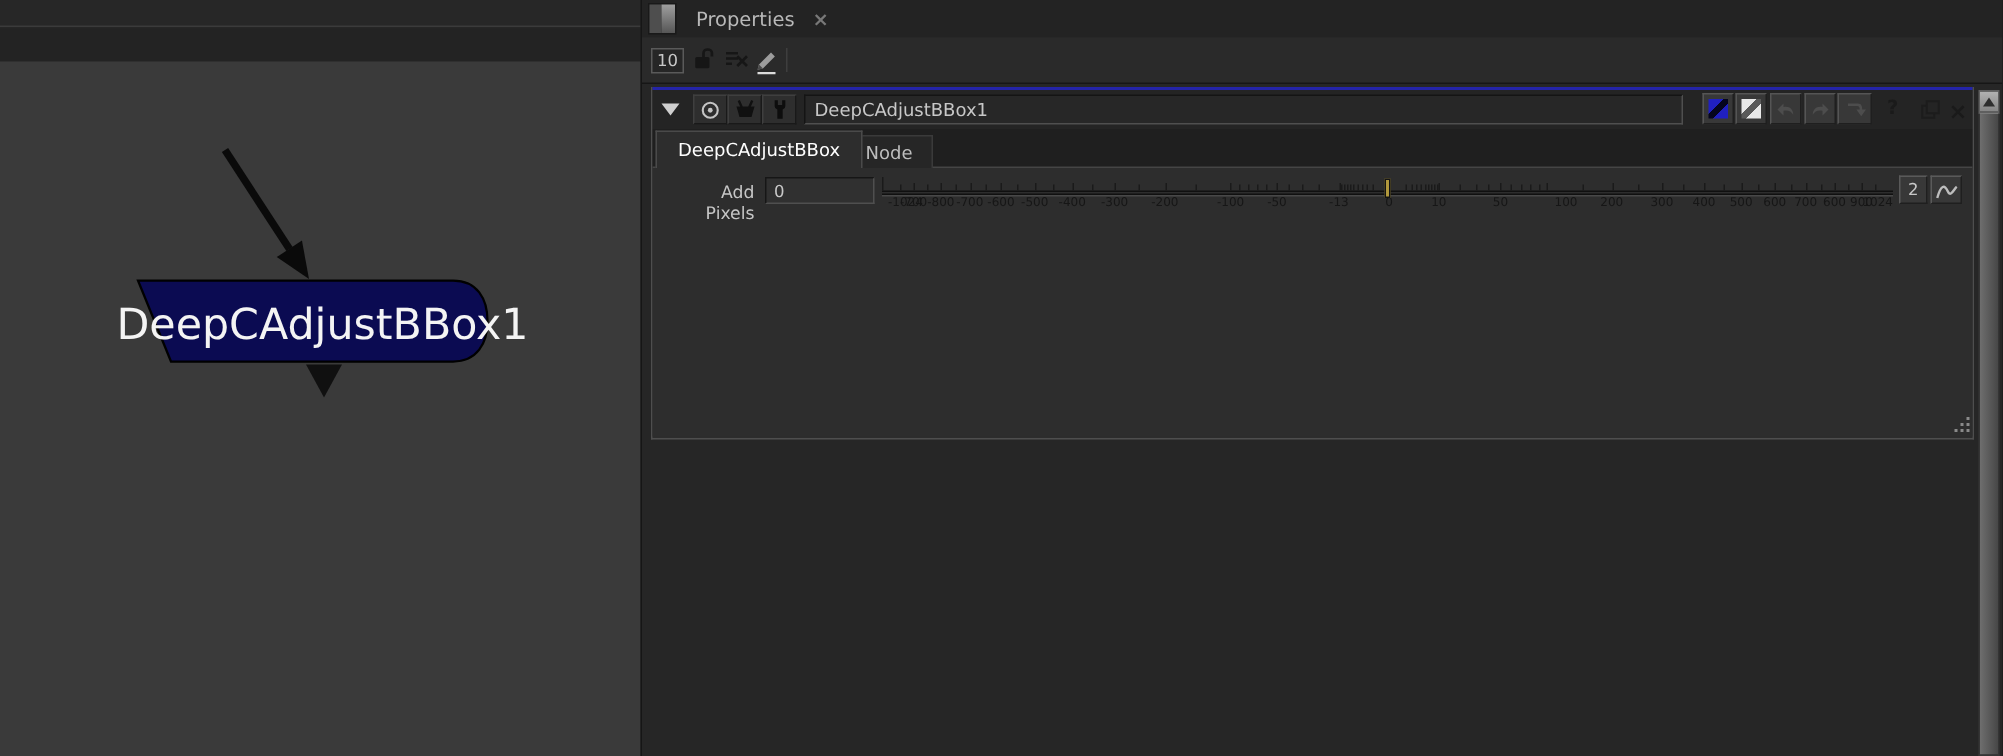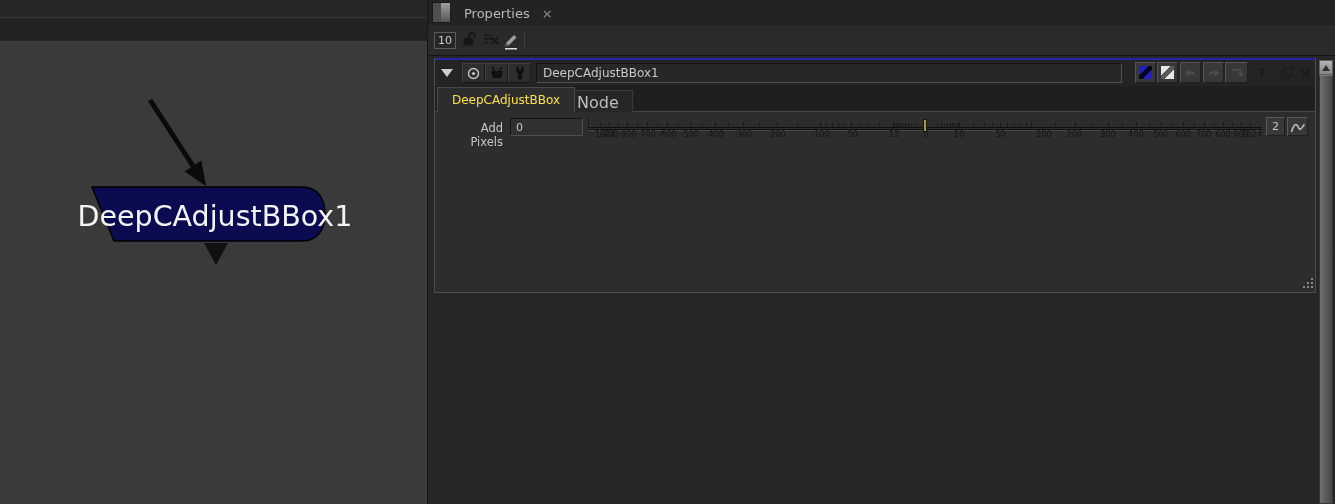--- a/index.html
+++ b/index.html
@@ -33,22 +33,22 @@
   .collapse-btn{position:absolute;left:3px;top:4px;width:18px;height:18px;display:flex;align-items:center;justify-content:center;}
   .tri-down{width:0;height:0;border-left:6px solid transparent;border-right:6px solid transparent;border-top:8px solid #cfcfcf;}
   .hdr-btn{position:absolute;top:3px;width:23px;height:20px;background:#2e2e2e;border:1px solid;border-color:#3f3f3f #191919 #191919 #3f3f3f;display:flex;align-items:center;justify-content:center;}
   .name-field{position:absolute;left:101px;top:3px;width:586px;height:20px;background:#272727;border:1px solid;border-color:#141414 #4f4f4f #4f4f4f #141414;color:#c8c8c8;font-size:12px;padding:0 6px;}
   .raised-btn{position:absolute;top:2px;width:21px;height:21px;background:#383838;border:1px solid;border-color:#555 #1f1f1f #1f1f1f #555;display:flex;align-items:center;justify-content:center;}
   .swatch{width:13px;height:13px;}
   .swatch-node{background:linear-gradient(135deg,#2020c0 38%,#05051e 38%,#05051e 62%,#2020c0 62%);}
   .swatch-gl{background:linear-gradient(135deg,#e8e8e8 38%,#5a5a5a 38%,#5a5a5a 62%,#e8e8e8 62%);}
   .hdr-glyph{position:absolute;top:5px;color:#1a1a1a;font-weight:bold;font-size:13px;}
   .np-tabbar{position:absolute;left:0;top:28px;width:100%;height:26px;background:#1f1f1f;border-bottom:1px solid #454545;}
-  .np-tab-active{position:absolute;left:2px;top:1px;height:25px;background:#2d2d2d;border:1px solid #4a4a4a;border-bottom:none;color:#fde047;font-size:12px;display:flex;align-items:center;padding:0 14px;z-index:2;}
-  .np-tab{position:absolute;left:128px;top:4px;height:22px;background:#262626;border:1px solid #3a3a3a;border-bottom:none;color:#bdbdbd;font-size:16px;display:flex;align-items:flex-end;padding:0 13px;}
+  .np-tab-active{position:absolute;left:2px;top:1px;height:25px;background:#2d2d2d;border:1px solid #4a4a4a;border-bottom:none;color:#ffffff;font-size:12px;display:flex;align-items:center;padding:0 14px;z-index:2;}
+  .np-tab{position:absolute;left:128px;top:4px;height:22px;background:#262626;border:1px solid #3a3a3a;border-bottom:none;color:#bdbdbd;font-size:12px;display:flex;align-items:center;padding:0 13px;}
   .np-body{position:absolute;left:0;top:54px;width:100%;height:179px;background:#2d2d2d;}
   .knob-label{position:absolute;left:11px;top:9px;width:57px;text-align:right;color:#c6c6c6;font-size:11.5px;}
   .knob-input{position:absolute;left:75px;top:6px;width:73px;height:18px;background:#303030;border:1px solid;border-color:#161616 #4f4f4f #4f4f4f #161616;color:#c8c8c8;font-size:11px;padding:0 5px;}
   .slider{position:absolute;left:153px;top:4px;width:674px;height:24px;overflow:hidden;}
   .groove1{position:absolute;left:0;top:11px;width:100%;height:1px;background:#101010;}
   .groove2{position:absolute;left:0;top:13px;width:100%;height:1px;background:#101010;}
   .groove3{position:absolute;left:0;top:14px;width:100%;height:1px;background:#484848;}
   .tick{position:absolute;width:1px;background:#1a1a1a;}
   .tick.major{top:6px;height:5px;}
   .tick.minor{top:7px;height:4px;}

